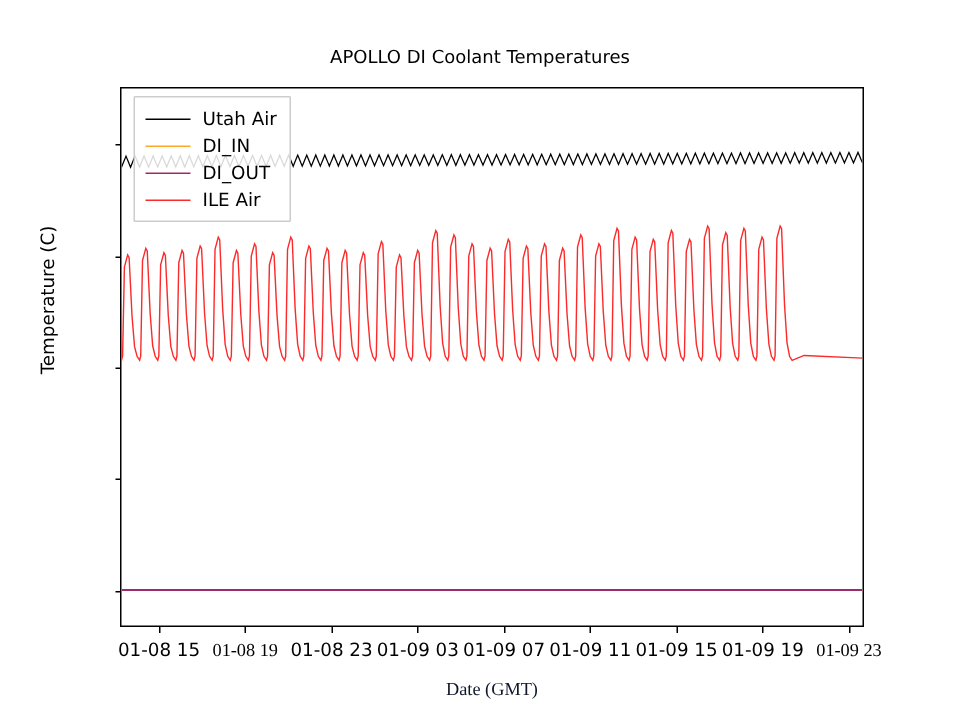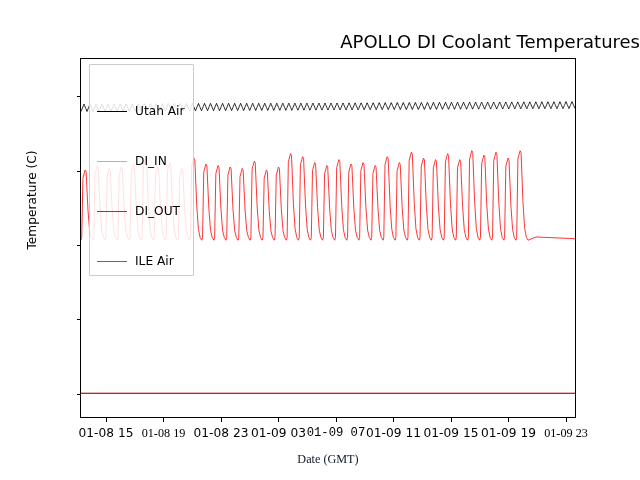--- a/index.html
+++ b/index.html
@@ -15,22 +15,22 @@
   #figure {
     position: absolute;
     left: 0; top: 0;
     width: 640px; height: 480px;
     background: #ffffff;
   }
   #chart-title {
     position: absolute;
     left: 0; top: 31px;
     width: 640px;
-    text-align: right;
-    font-size: 18px;
+    text-align: center;
+    font-size: 12px;
     color: #000000;
     letter-spacing: 0px;
   }
   #plot-area {
     position: absolute;
     left: 80px; top: 58px;
     width: 496px; height: 360px;
     border: 1.1px solid #000000;
     box-sizing: border-box;
     background: #ffffff;
@@ -85,21 +85,20 @@
     padding: 5px 8px 5px 7px;
     background: rgba(255,255,255,0.85);
     border: 1px solid #cccccc;
     border-radius: 1px;
     z-index: 5;
   }
   .legend-row {
     display: flex;
     align-items: center;
     height: 18px;
-    margin-top: 32px;
   }
   .legend-swatch {
     width: 30px; height: 0;
     border-top-width: 1.3px;
     border-top-style: solid;
     margin-right: 8px;
     flex: none;
   }
   .legend-text {
     font-size: 12.2px;
@@ -126,21 +125,21 @@
     </div>
   <div id="xtick-labels">
       <div class="xtick-label" style="left: 106px;">01-08 15</div>
       <div class="xtick-mark" style="left: 105.5px;"></div>
       <div class="xtick-label" style="left: 163.5px; font-family: Liberation Serif, serif;">01-08 19</div>
       <div class="xtick-mark" style="left: 163px;"></div>
       <div class="xtick-label" style="left: 221px;">01-08 23</div>
       <div class="xtick-mark" style="left: 220.5px;"></div>
       <div class="xtick-label" style="left: 278.5px;">01-09 03</div>
       <div class="xtick-mark" style="left: 278px;"></div>
-      <div class="xtick-label" style="left: 336px; font-family: Liberation Mono, monospace;">01-09 07</div>
+      <div class="xtick-label" style="left: 336px;">01-09 07</div>
       <div class="xtick-mark" style="left: 335.5px;"></div>
       <div class="xtick-label" style="left: 393.5px;">01-09 11</div>
       <div class="xtick-mark" style="left: 393px;"></div>
       <div class="xtick-label" style="left: 451px;">01-09 15</div>
       <div class="xtick-mark" style="left: 450.5px;"></div>
       <div class="xtick-label" style="left: 508.5px;">01-09 19</div>
       <div class="xtick-mark" style="left: 508px;"></div>
       <div class="xtick-label" style="left: 566px; font-family: Liberation Serif, serif;">01-09 23</div>
       <div class="xtick-mark" style="left: 565.5px;"></div>
     </div>

